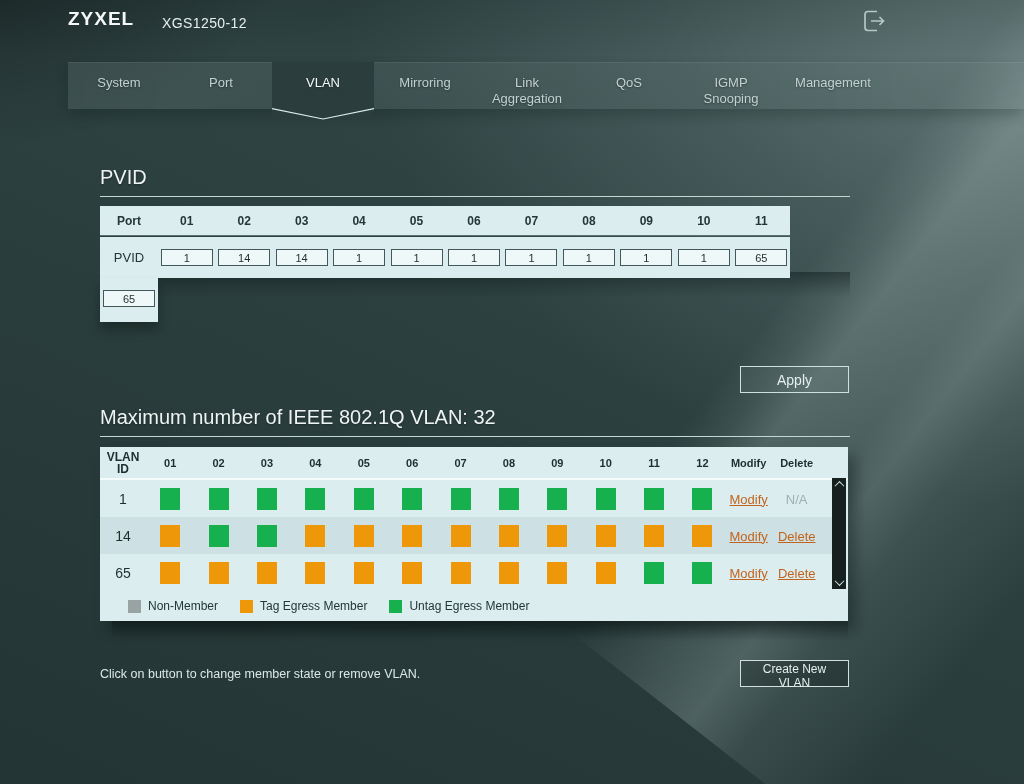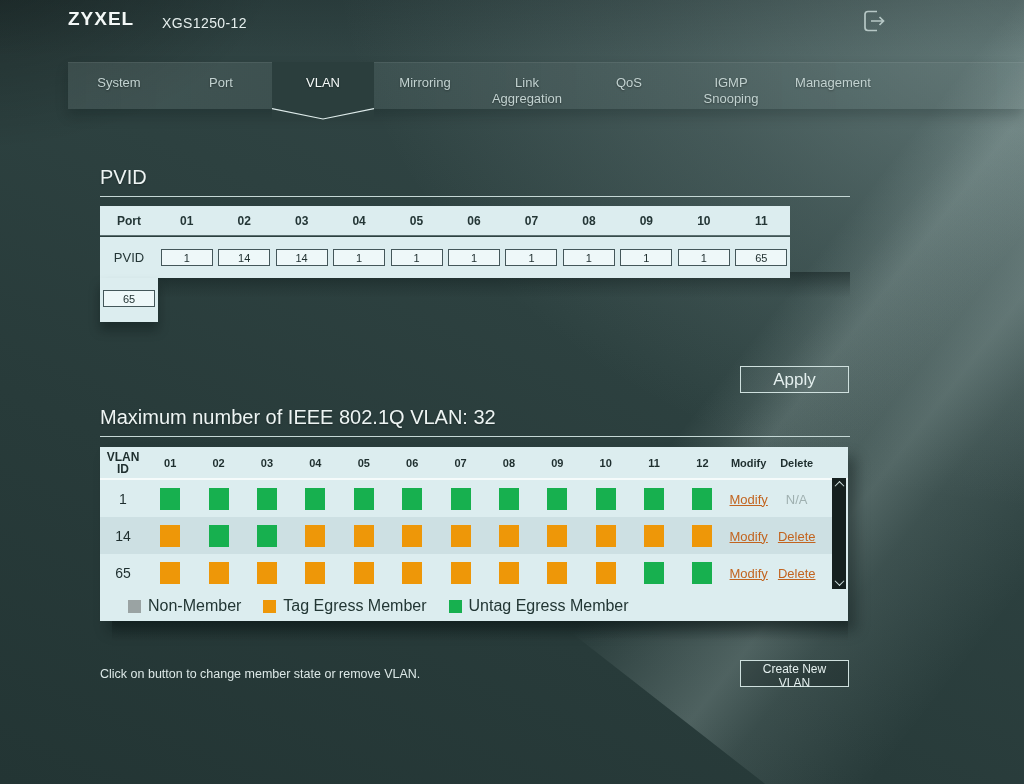--- a/index.html
+++ b/index.html
@@ -60,21 +60,21 @@
   .pv-first{flex:0 0 58px;font-size:13px;color:#243636;}
   .pvid-input{width:50px;height:15px;font-size:11px;text-align:center;color:#1d2d2d;
     background:#eef8f9;border:1px solid #44575a;font-family:"Liberation Sans",sans-serif;padding:0;}
   .shadow-band{position:absolute;left:158px;top:272px;width:692px;height:26px;z-index:1;
     background:linear-gradient(180deg, rgba(6,16,16,0.42), rgba(6,16,16,0.14) 60%, rgba(6,16,16,0));}
   .vlan-shadow{position:absolute;left:112px;top:617px;width:736px;height:24px;z-index:1;
     background:linear-gradient(180deg, rgba(6,16,16,0.40), rgba(6,16,16,0.12) 60%, rgba(6,16,16,0));}
 
   
   .ghost-btn{position:absolute;z-index:2;width:109px;height:27px;box-sizing:border-box;
-    background:rgba(226,240,239,0.06);border:1px solid #cfe0de;color:#e4efee;font-size:17px;
+    background:rgba(226,240,239,0.06);border:1px solid #cfe0de;color:#e4efee;font-size:14px;
     font-family:"Liberation Sans",sans-serif;cursor:pointer;}
   #apply-btn{left:740px;top:366px;}
   #create-btn{left:740px;top:660px;background:rgba(12,24,23,0.30);font-size:12px;}
 
   
   .vlan-table{position:absolute;left:100px;top:447px;width:748px;z-index:2;background:#dcedef;
     box-shadow:8px 10px 12px rgba(5,14,14,0.35);}
   .vh{display:flex;height:31px;align-items:center;border-bottom:2px solid #f5fbfb;box-sizing:content-box;}
   .vh-id{flex:0 0 46px;text-align:center;font-size:12px;font-weight:bold;color:#1e2e2e;line-height:12px;}
   .vh-port{flex:0 0 48.4px;text-align:center;font-size:11px;font-weight:bold;color:#1e2e2e;}
@@ -85,21 +85,21 @@
   .v-id{flex:0 0 46px;text-align:center;font-size:14px;color:#1e2e2e;}
   .v-cell{flex:0 0 48.4px;display:flex;align-items:center;justify-content:center;}
   .sq{width:20px;height:22px;cursor:pointer;}
   .v-modify{flex:0 0 44px;text-align:center;}
   .v-delete{flex:0 0 52px;text-align:center;}
   .link{font-size:13px;color:#c2641f;text-decoration:underline;cursor:pointer;}
   .na{font-size:13px;color:#9fb0b0;}
   .legend{height:30px;display:flex;align-items:center;padding-left:28px;}
   .legend-item{display:flex;align-items:center;margin-right:22px;}
   .legend-sq{width:13px;height:13px;margin-right:7px;}
-  .legend-label{font-size:16px;color:#223634;}
+  .legend-label{font-size:12px;color:#223634;}
 
   
   .sbar{position:absolute;right:2px;top:31px;width:14px;height:111px;background:#15201f;cursor:pointer;}
   .sb-btn{position:absolute;left:0;width:14px;height:13px;display:flex;align-items:center;justify-content:center;cursor:pointer;}
   .sb-up{top:0;}
   .sb-down{bottom:0;}
   .chev{width:6px;height:6px;border-left:1.6px solid #cfe0df;border-top:1.6px solid #cfe0df;display:block;}
   .chev-up{transform:rotate(45deg) translate(1px,1px);}
   .chev-down{transform:rotate(225deg) translate(1px,1px);}
 

